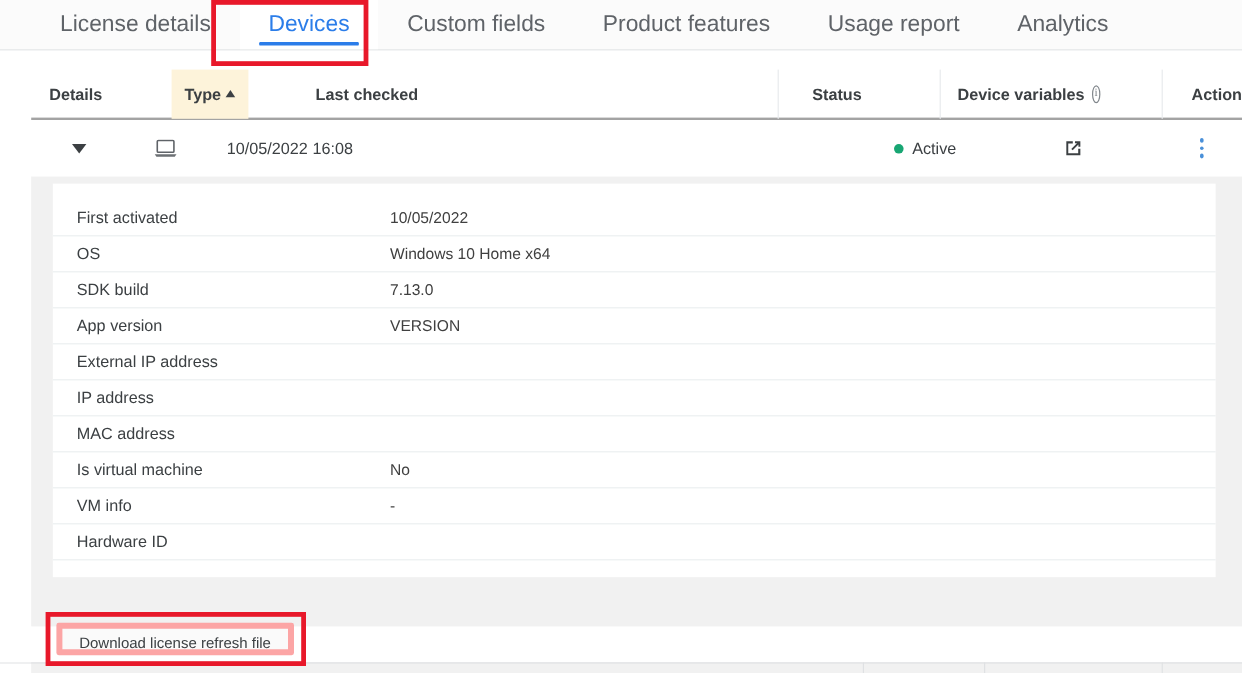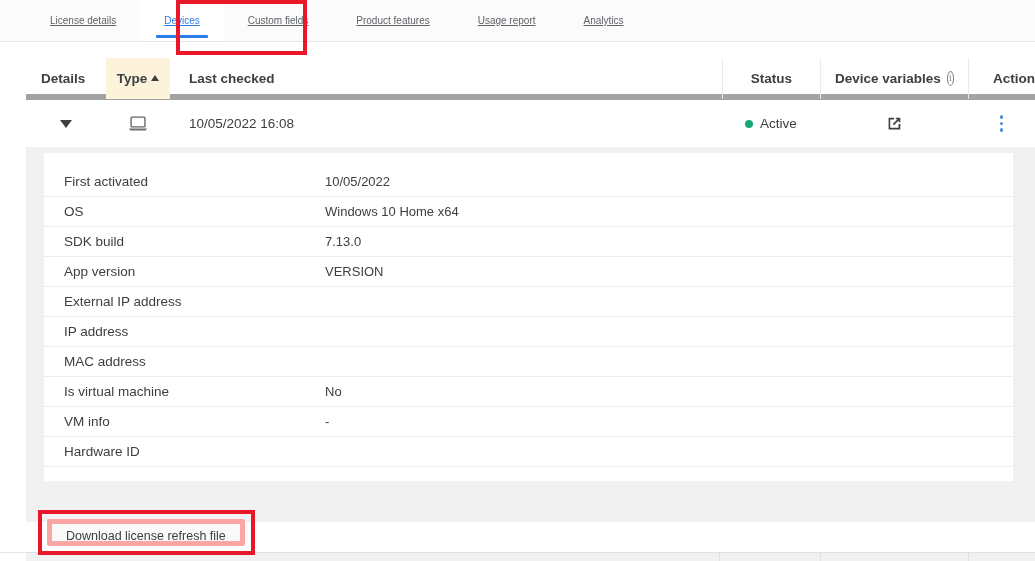--- a/index.html
+++ b/index.html
@@ -31,26 +31,25 @@
     display: flex;
     align-items: flex-start;
     height: 41px;
     padding-left: 26px;
   }
   .tab {
     position: relative;
     height: 41px;
     line-height: 41px;
     padding: 0 24px;
-    font-size: 10px;
+    font-size: 19px;
     color: #5f6368;
     white-space: nowrap;
     cursor: pointer;
     background: transparent;
-    text-decoration: underline;
   }
   .tab.active {
     color: #2b7de9;
     background: #ffffff;
   }
   .tab.active::after {
     content: "";
     position: absolute;
     left: 16px; right: 16px;
     bottom: 3px;
@@ -64,22 +63,23 @@
     position: absolute;
     left: 26px;
     top: 58px;
     width: 1009px;
     background: #ffffff;
   }
   .thead {
     display: flex;
     height: 42px;
     background: #ffffff;
-    border-bottom: 6px solid #a3a3a3;
-    box-sizing: border-box;
+    border-bottom: 2px solid #a3a3a3;
+    box-sizing: border-box;
+    gap: 37px;
   }
   .th {
     display: flex;
     align-items: center;
     height: 41px;
     box-sizing: border-box;
     font-size: 13.5px;
     font-weight: 600;
     color: #3c4043;
     padding: 0 14px;

